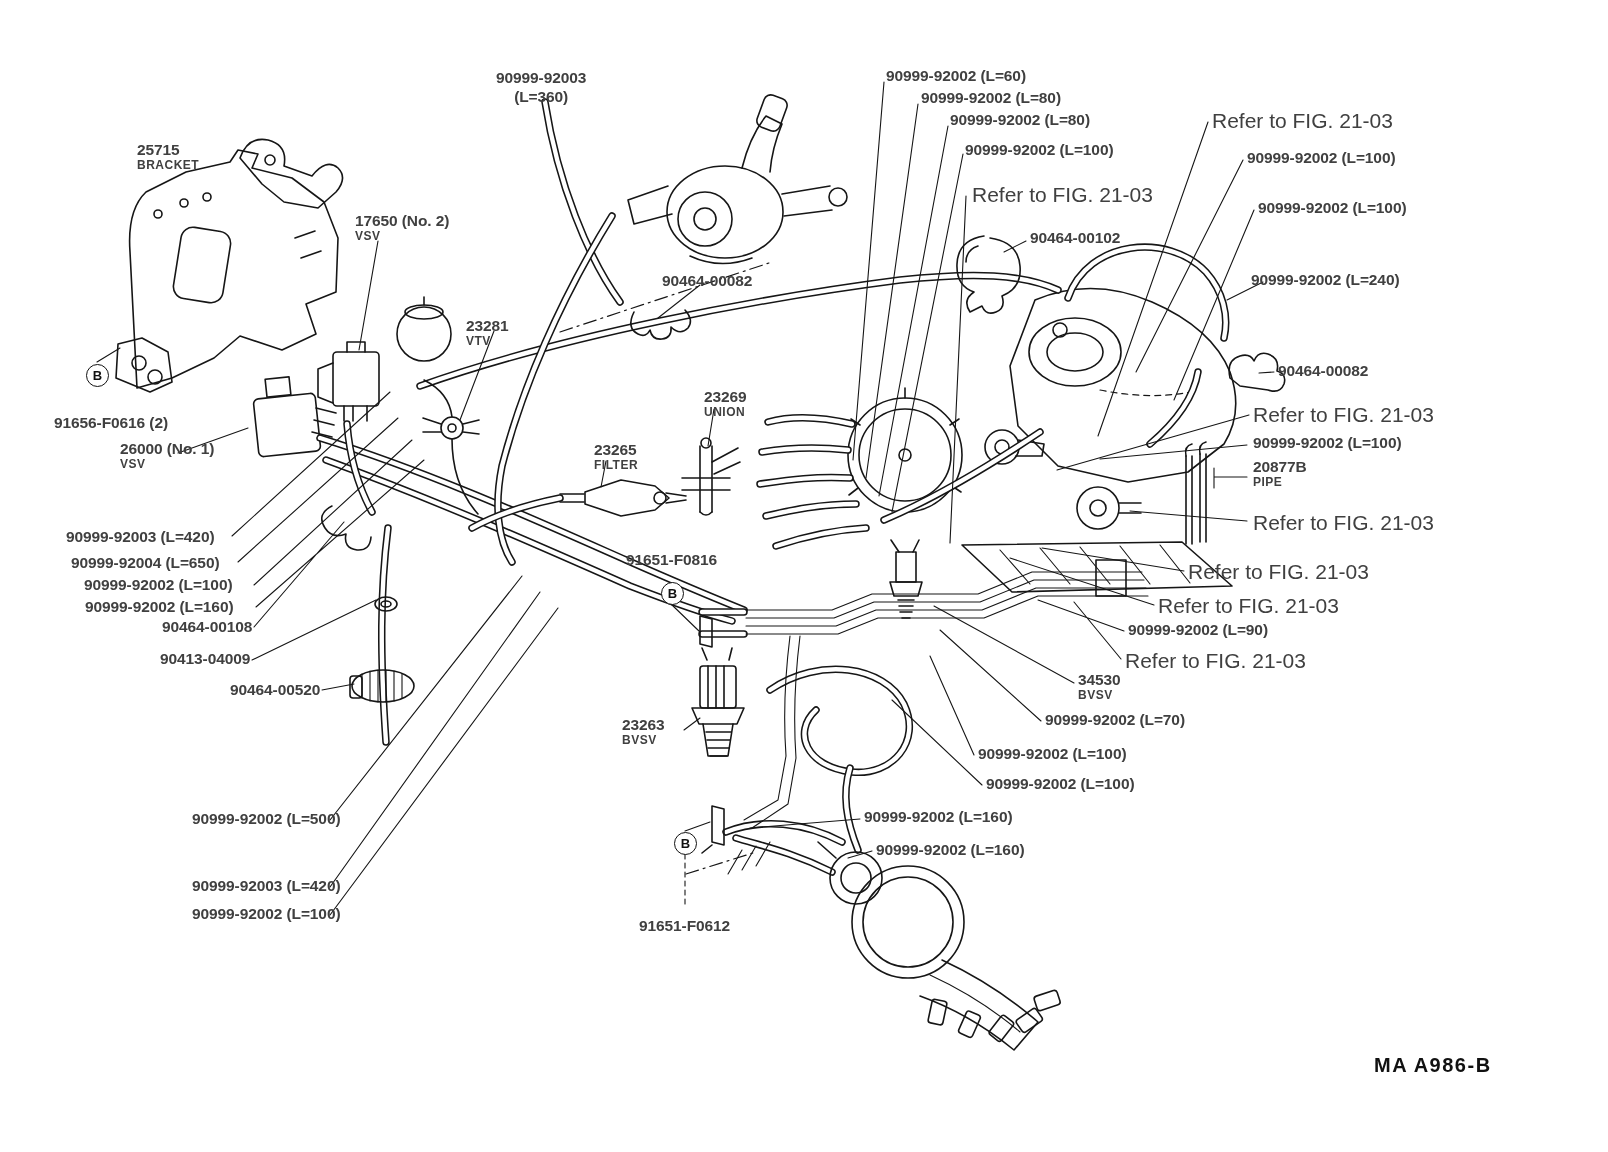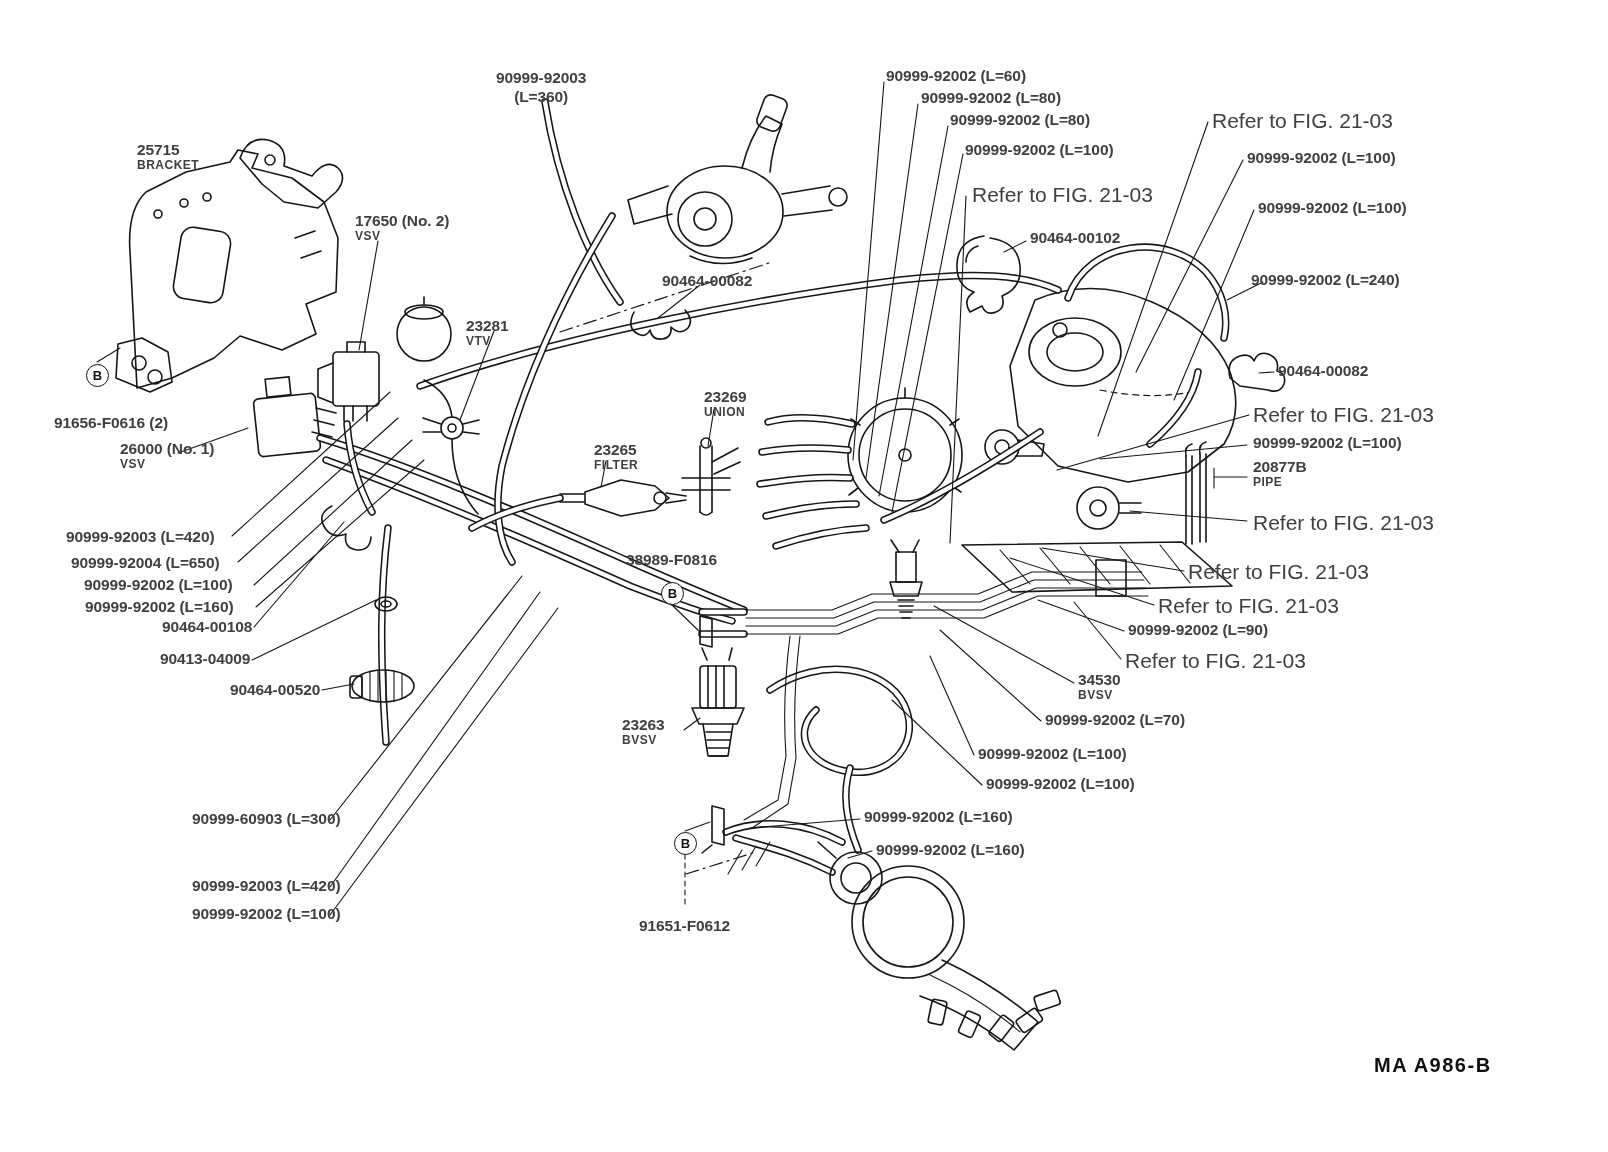--- a/index.html
+++ b/index.html
@@ -251,34 +251,34 @@
       <div class="lbl" style="left: 1253px; top: 433px;"><div class="lbl-main">90999-92002 (L=100)</div></div>
       <div class="lbl" style="left: 54px; top: 413px;"><div class="lbl-main">91656-F0616 (2)</div></div>
       <div class="lbl" style="left: 120px; top: 439px;"><div class="lbl-main">26000 (No. 1)</div><div class="lbl-sub">VSV</div></div>
       <div class="lbl" style="left: 594px; top: 440px;"><div class="lbl-main">23265</div><div class="lbl-sub">FILTER</div></div>
       <div class="lbl" style="left: 1253px; top: 457px;"><div class="lbl-main">20877B</div><div class="lbl-sub">PIPE</div></div>
       <div class="lbl refer" style="left: 1253px; top: 510px;"><div class="lbl-main">Refer to FIG. 21-03</div></div>
       <div class="lbl" style="left: 66px; top: 527px;"><div class="lbl-main">90999-92003 (L=420)</div></div>
       <div class="lbl" style="left: 71px; top: 553px;"><div class="lbl-main">90999-92004 (L=650)</div></div>
       <div class="lbl" style="left: 84px; top: 575px;"><div class="lbl-main">90999-92002 (L=100)</div></div>
       <div class="lbl" style="left: 85px; top: 597px;"><div class="lbl-main">90999-92002 (L=160)</div></div>
-      <div class="lbl" style="left: 626px; top: 550px;"><div class="lbl-main">38989-F0816</div></div>
+      <div class="lbl" style="left: 626px; top: 550px;"><div class="lbl-main">91651-F0816</div></div>
       <div class="lbl refer" style="left: 1188px; top: 559px;"><div class="lbl-main">Refer to FIG. 21-03</div></div>
       <div class="lbl" style="left: 162px; top: 617px;"><div class="lbl-main">90464-00108</div></div>
       <div class="lbl refer" style="left: 1158px; top: 593px;"><div class="lbl-main">Refer to FIG. 21-03</div></div>
       <div class="lbl" style="left: 1128px; top: 620px;"><div class="lbl-main">90999-92002 (L=90)</div></div>
       <div class="lbl" style="left: 160px; top: 649px;"><div class="lbl-main">90413-04009</div></div>
       <div class="lbl refer" style="left: 1125px; top: 648px;"><div class="lbl-main">Refer to FIG. 21-03</div></div>
       <div class="lbl" style="left: 230px; top: 680px;"><div class="lbl-main">90464-00520</div></div>
       <div class="lbl" style="left: 1078px; top: 670px;"><div class="lbl-main">34530</div><div class="lbl-sub">BVSV</div></div>
       <div class="lbl" style="left: 1045px; top: 710px;"><div class="lbl-main">90999-92002 (L=70)</div></div>
       <div class="lbl" style="left: 622px; top: 715px;"><div class="lbl-main">23263</div><div class="lbl-sub">BVSV</div></div>
       <div class="lbl" style="left: 978px; top: 744px;"><div class="lbl-main">90999-92002 (L=100)</div></div>
       <div class="lbl" style="left: 986px; top: 774px;"><div class="lbl-main">90999-92002 (L=100)</div></div>
-      <div class="lbl" style="left: 192px; top: 809px;"><div class="lbl-main">90999-60903 (L=300)</div></div>
+      <div class="lbl" style="left: 192px; top: 809px;"><div class="lbl-main">90999-92002 (L=500)</div></div>
       <div class="lbl" style="left: 864px; top: 807px;"><div class="lbl-main">90999-92002 (L=160)</div></div>
       <div class="lbl" style="left: 876px; top: 840px;"><div class="lbl-main">90999-92002 (L=160)</div></div>
       <div class="lbl" style="left: 192px; top: 876px;"><div class="lbl-main">90999-92003 (L=420)</div></div>
       <div class="lbl" style="left: 192px; top: 904px;"><div class="lbl-main">90999-92002 (L=100)</div></div>
       <div class="lbl" style="left: 639px; top: 916px;"><div class="lbl-main">91651-F0612</div></div>
       <div class="badge" style="left: 86px; top: 364px;">B</div>
       <div class="badge" style="left: 661px; top: 582px;">B</div>
       <div class="badge" style="left: 674px; top: 832px;">B</div>
     </div>
 

